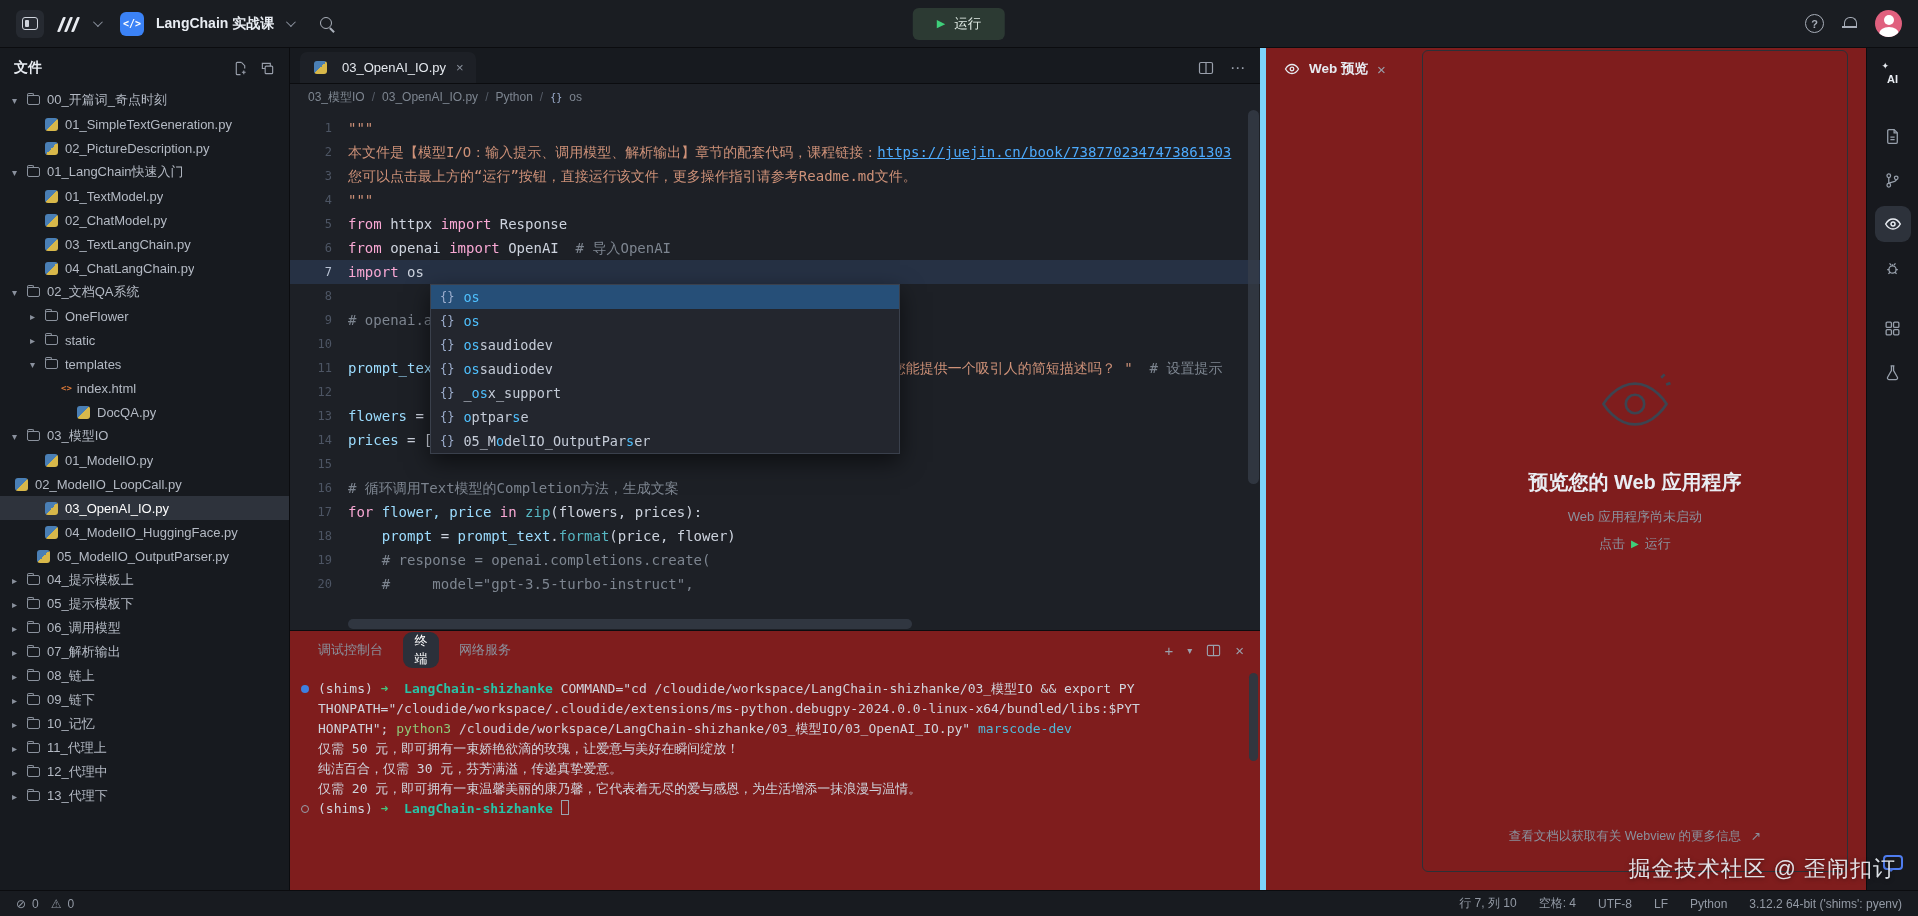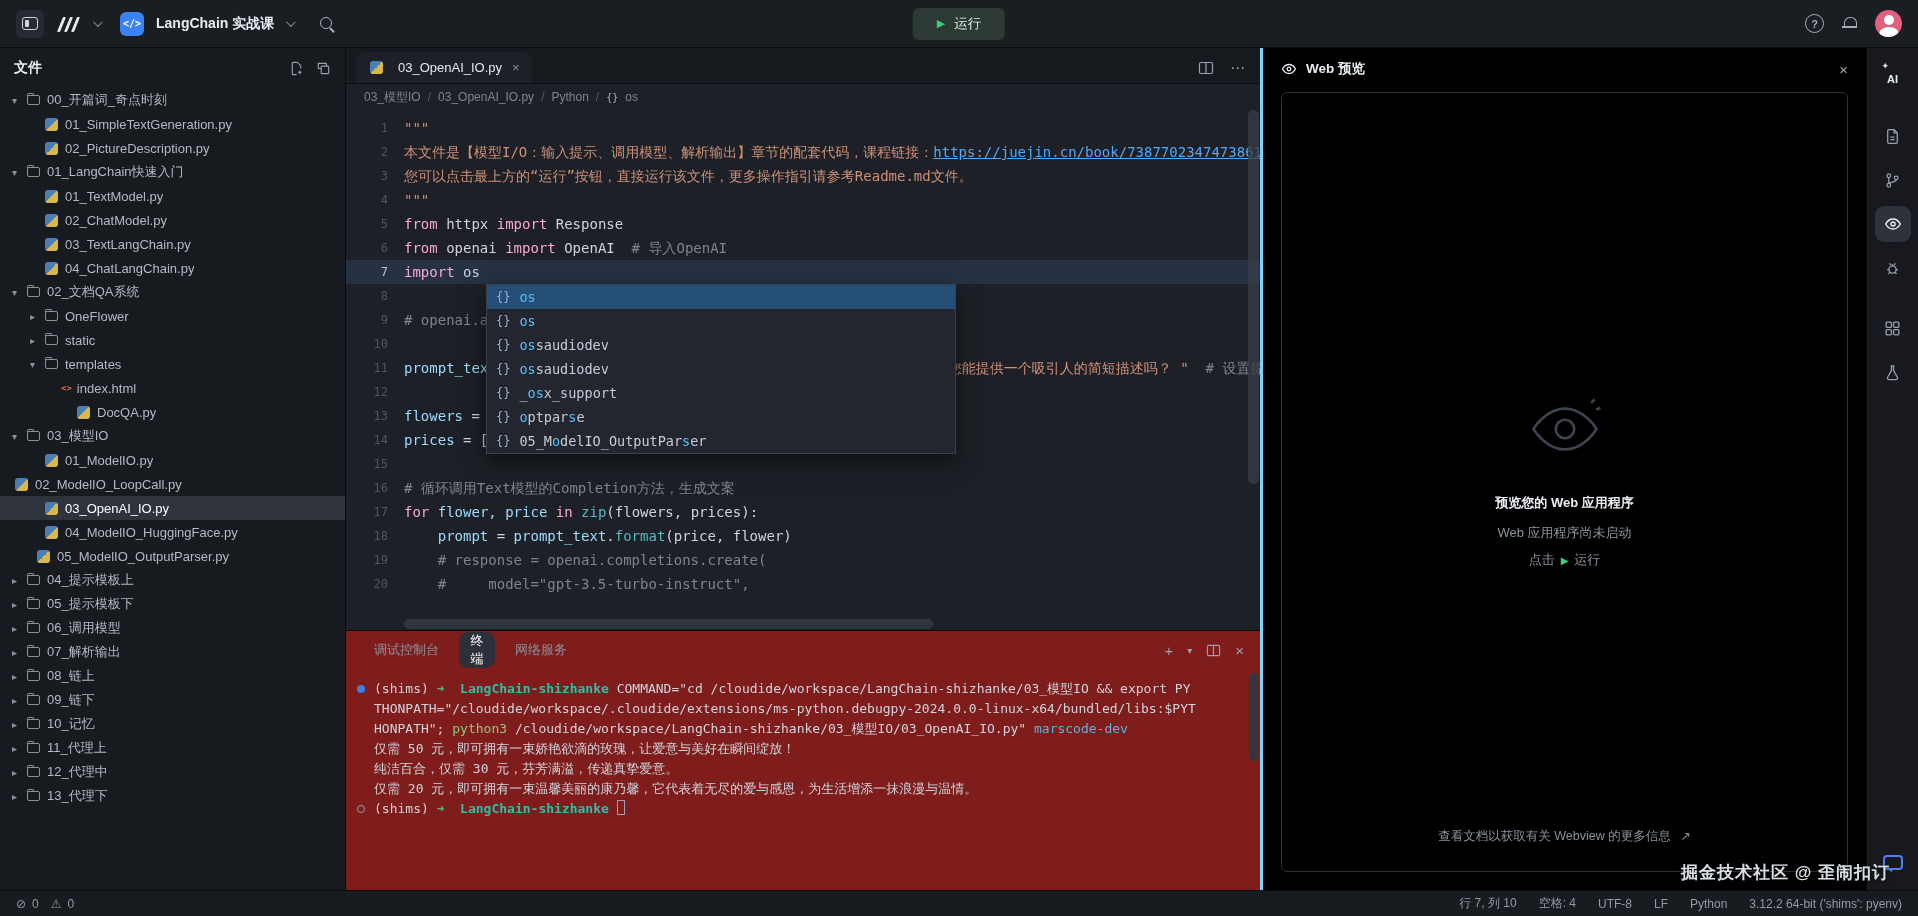--- a/index.html
+++ b/index.html
@@ -29,21 +29,21 @@
   .i-bell::before{content:"";position:absolute;left:2px;top:1px;width:11px;height:9px;border:1.5px solid #a7adb8;border-bottom:none;border-radius:6px 6px 0 0}
   .i-bell::after{content:"";position:absolute;left:0;top:10px;width:15px;height:1.5px;background:#a7adb8}
   .avatar{width:27px;height:27px;border-radius:50%;background:#e0607e;position:relative;overflow:hidden;cursor:pointer}
   .avatar::before{content:"";position:absolute;top:5px;left:8.5px;width:10px;height:10px;border-radius:50%;background:#fff}
   .avatar::after{content:"";position:absolute;top:17px;left:3.5px;width:20px;height:14px;border-radius:50%;background:#fff}
 
   
   .main{flex:1;display:flex;min-height:0}
 
   
-  .sidebar{width:346px;flex:none;background:#171a1f;border-right:1px solid #0b0c0f;display:flex;flex-direction:column}
+  .sidebar{width:290px;flex:none;background:#171a1f;border-right:1px solid #0b0c0f;display:flex;flex-direction:column}
   .sb-head{height:40px;display:flex;align-items:center;padding:0 14px;flex:none}
   .sb-title{font-size:14px;font-weight:700;color:#e9edf3}
   .sb-icons{margin-left:auto;display:flex;gap:12px;color:#9aa0ac}
   .sb-icons svg{cursor:pointer}
   .tree{flex:1;overflow:hidden}
   .row{height:24px;display:flex;align-items:center;white-space:nowrap;color:#b4bac4;cursor:pointer}
   .row.sel{background:#2e333c;color:#fff}
   .tw{width:13px;font-size:10px;color:#8a919d;flex:none}
   .spacer{width:13px;flex:none}
   .i-folder{width:13px;height:10px;border:1.2px solid #8b929d;border-radius:2px;position:relative;margin:0 7px 0 2px;flex:none}
@@ -97,26 +97,26 @@
   .tl{position:relative;white-space:pre}
   .mark{position:absolute;left:-17px;top:6px;width:8px;height:8px;border-radius:50%}
   .mark.filled{background:#3d7fe0}
   .mark.hollow{border:1.5px solid #9aa0aa}
   .tt-w{color:#cfd4dd}.tt-g{color:#49c17c;font-weight:700}.tt-t{color:#27c3a7;font-weight:700}
   .tt-g2{color:#8fc979}.tt-cy{color:#52b8d8}
   .tt-cursor{display:inline-block;width:8px;height:15px;border:1px solid #9aa3ae;vertical-align:-2px}
   .term .vthumb2{position:absolute;top:4px;right:2px;width:9px;height:40%;background:#31363f;border-radius:5px;cursor:pointer}
 
   
-  .webview{width:606px;flex:none;border-left:3px solid #7dd3fc;background:#000000;display:flex;flex-direction:column}
+  .webview{width:606px;flex:none;border-left:6px solid #7dd3fc;background:#7f1d1d;display:flex;flex-direction:row}
   .wv-head{height:42px;flex:none;display:flex;align-items:center;gap:9px;padding:0 18px;color:#e6eaf0;font-weight:700;font-size:13.5px}
   .wv-close{margin-left:auto;color:#9aa0ac;font-weight:400;font-size:15px;cursor:pointer}
   .wv-box{flex:1;margin:2px 18px 18px;border:1px solid #2c3037;border-radius:6px;position:relative;display:flex;align-items:center;justify-content:center}
   .wv-center{text-align:center}
-  .wv-title{margin-top:31px;font-size:13px;font-weight:700;color:#e9edf3}
+  .wv-title{margin-top:31px;font-size:20px;font-weight:700;color:#e9edf3}
   .wv-sub{margin-top:12px;font-size:13px;color:#8a919d}
   .wv-hint{margin-top:9px;font-size:13px;color:#8a919d;display:flex;align-items:center;justify-content:center;gap:6px}
   .wv-hint .play{color:#3ecf7a;font-size:10px}
   .wv-foot{position:absolute;left:0;right:0;bottom:26px;text-align:center;font-size:12.5px;color:#8a919d;cursor:pointer}
   .wv-foot span{margin:0 3px}
 
   
   .actbar{width:52px;flex:none;background:#17191e;border-left:1px solid #0b0c0f;display:flex;flex-direction:column;align-items:center;padding:10px 0;gap:8px}
   .act{width:36px;height:36px;border-radius:9px;display:flex;align-items:center;justify-content:center;color:#98a0ac;cursor:pointer;position:relative}
   .act.active{background:#2d323b;color:#e9edf3}
@@ -126,21 +126,21 @@
   .spark{position:absolute;top:3px;left:7px;font-size:9px;color:#e9edf3}
   .i-chat{width:20px;height:15px;border:2px solid #4f7df0;border-radius:4px;position:relative;display:block}
   .i-chat::after{content:"";position:absolute;left:3px;bottom:-7px;border:3.5px solid transparent;border-top-color:#4f7df0}
 
   
   .statusbar{height:26px;flex:none;background:#181b20;border-top:1px solid #0b0c0f;display:flex;align-items:center;padding:0 16px;font-size:12px;color:#939aa5}
   .st-left{display:flex;align-items:center;gap:6px;cursor:pointer}
   .st-right{margin-left:auto;display:flex;align-items:center;gap:22px}
   .st-item{cursor:pointer;white-space:nowrap}
 
-  .watermark{position:absolute;right:28px;bottom:32px;z-index:60;font-size:17px;font-weight:700;letter-spacing:1px;color:rgba(236,241,246,.92);text-shadow:0 1px 4px rgba(0,0,0,.5)}
+  .watermark{position:absolute;right:22px;bottom:32px;z-index:60;font-size:22px;font-weight:400;letter-spacing:1px;color:rgba(236,241,246,.92);text-shadow:0 1px 4px rgba(0,0,0,.5)}
   svg{display:block}
 </style>
 </head>
 <body>
 
 <div class="app">
 
   <header class="topbar">
     <div class="tb-left">
       <button class="icon-btn">

